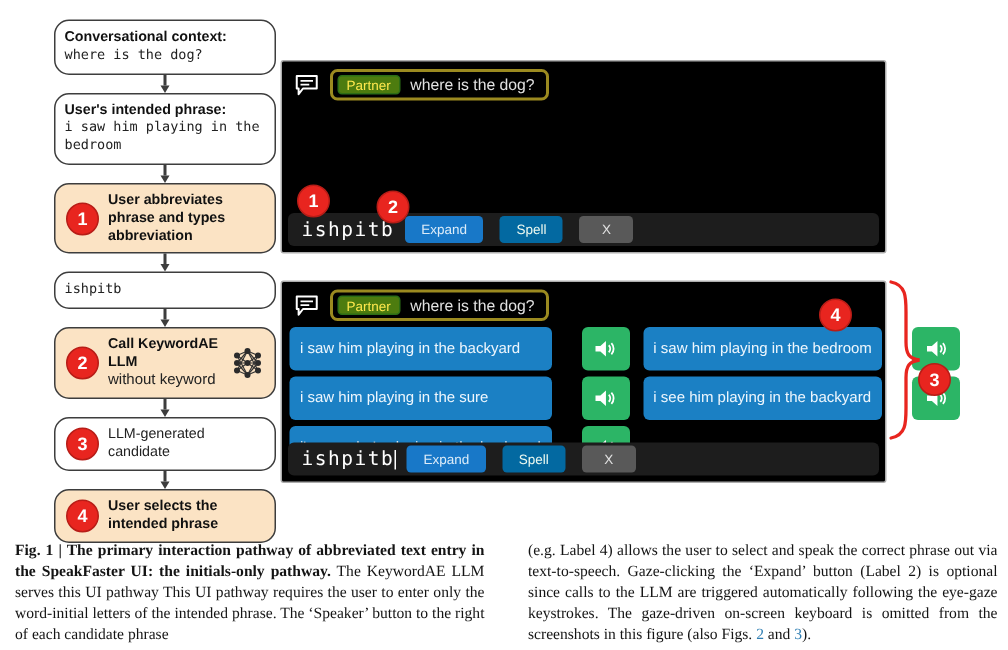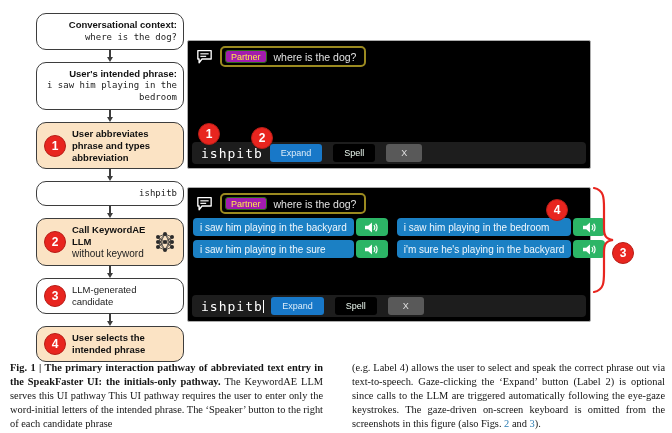--- a/index.html
+++ b/index.html
@@ -1,54 +1,54 @@
 <!DOCTYPE html>
 <html><head>
 <meta charset="utf-8">
 <style>
   * { margin:0; padding:0; box-sizing:border-box; }
   body { background:#fff; font-family:"Liberation Sans", sans-serif; }
   .figure { position:relative; width:672px; height:433px; background:#fff; overflow:hidden; }
 
   
   .flowchart { position:absolute; left:36px; top:13px; width:148px; display:flex; flex-direction:column; align-items:center; }
-  .fbox { width:100%; border:1.5px solid #3d3d3d; border-radius:10px; background:#fff; padding:5px 6px; text-align:right; }
+  .fbox { width:100%; border:1.5px solid #3d3d3d; border-radius:10px; background:#fff; padding:5px 6px; text-align:left; }
   .fbox.orange { background:#fbe3c4; }
   .fbox.row { display:flex; align-items:center; gap:6px; text-align:left; padding:5px 7px; }
   .ftitle { font-size:9.5px; font-weight:bold; color:#111; line-height:1.25; }
   .ftitle.normal { font-weight:normal; color:#222; }
   .fsub { font-size:10px; color:#222; line-height:1.25; }
   .fmono { font-family:"DejaVu Sans Mono", monospace; font-size:9px; color:#222; line-height:1.3; margin-top:1px; }
   .badge { flex:0 0 auto; width:22px; height:22px; border-radius:50%; background:#e8251f; border:1px solid #b71d17;
            color:#fff; font-size:12px; font-weight:bold; display:flex; align-items:center; justify-content:center; }
   .arrow { height:12px; display:flex; flex-direction:column; align-items:center; }
   .arrow .stem { width:1.5px; height:7px; background:#3d3d3d; }
   .arrow .head { width:0; height:0; border-left:3.5px solid transparent; border-right:3.5px solid transparent; border-top:5px solid #3d3d3d; }
   .nn-icon { flex:0 0 auto; margin-left:auto; }
 
   
   .shot { position:absolute; left:187px; width:404px; background:#000; border:1px solid #adadad; border-radius:2px; }
   .shot-top { top:40px; height:129px; }
   .shot-bottom { top:187px; height:135px; }
   .ctx-row { display:flex; align-items:center; gap:7px; padding:5px 8px 0 8px; }
   .ctx-box { display:flex; align-items:center; gap:7px; border:2px solid #9b8a20; border-radius:5px; padding:2px 8px 2px 3px; }
-  .partner-badge { background:#a21caf; border:1px solid #2c6e16; color:#ffe84d; font-size:9px; padding:0.5px 5px; border-radius:3px; white-space:nowrap; }
+  .partner-badge { background:#4d7c0f; border:1px solid #2c6e16; color:#ffe84d; font-size:9px; padding:0.5px 5px; border-radius:3px; white-space:nowrap; }
   .ctx-text { color:#e2e2e2; font-size:10.5px; white-space:nowrap; }
   .input-bar { position:absolute; left:4px; right:4px; bottom:4px; height:22px; background:#1d1d1d; border-radius:4px;
                display:flex; align-items:center; padding:0 9px; }
   .abbr { font-family:"DejaVu Sans Mono", monospace; font-size:13px; color:#fff; letter-spacing:1px; }
   .cursor { display:inline-block; width:1.5px; height:13px; background:#fff; vertical-align:-2px; }
   .btn { border:none; font-family:"Liberation Sans", sans-serif; font-size:9px; border-radius:3px; padding:4px 11px; cursor:pointer; }
   .btn.expand { background:#1878c8; color:#dcecf9; margin-left:7px; }
-  .btn.spell  { background:#000000; color:#ecf9f0; margin-left:11px; }
+  .btn.spell  { background:#0369a1; color:#ecf9f0; margin-left:11px; }
   .btn.xbtn   { background:#595959; color:#e0e0e0; margin-left:11px; padding:4px 15px; }
   .num-circle { position:absolute; width:22px; height:22px; border-radius:50%; background:#e8251f; border:1px solid #b71d17;
                 color:#fff; font-size:12px; font-weight:bold; display:flex; align-items:center; justify-content:center; z-index:5; }
   .cands { margin:4px 5px 0 5px; display:grid; grid-template-columns:1fr 1fr; column-gap:9px; row-gap:4px; }
-  .cand { display:flex; gap:2px; height:18px; }
+  .cand { display:flex; gap:20px; height:29px; }
   .cand-text { flex:1; background:#1b80c4; color:#eef6fd; font-size:10px; display:flex; align-items:center;
                padding:0 7px; border-radius:4px; white-space:nowrap; overflow:hidden; cursor:pointer; }
   .speaker { flex:0 0 32px; background:#2cb566; border:none; border-radius:4px; display:flex; align-items:center; justify-content:center; cursor:pointer; }
 
   
   .brace-svg { position:absolute; left:592px; top:186px; }
   .circle-3 { left:612px; top:242px; }
   .caption { position:absolute; left:10px; top:361px; width:655px; display:flex; gap:29px; }
   .cap-col { width:321px; font-family:"Liberation Serif", serif; font-size:10.4px; line-height:1.34; color:#141414; text-align:justify; }
   .cap-bold { font-weight:bold; }
@@ -216,20 +216,30 @@
         <div class="cand-text">i saw him playing in the sure</div>
         <button class="speaker">
           <svg width="15" height="13" viewBox="0 0 16 14">
               <polygon points="1,5 4.5,5 8.5,1.5 8.5,12.5 4.5,9 1,9" fill="#fff"></polygon>
               <path d="M10.5,4.5 a3.4,3.4 0 0 1 0,5" stroke="#fff" fill="none" stroke-width="1.3"></path>
               <path d="M12.4,3 a5.8,5.8 0 0 1 0,8" stroke="#fff" fill="none" stroke-width="1.3"></path>
             </svg>
         </button>
       </div>
       <div class="cand">
+        <div class="cand-text">i see him playing in the backyard</div>
+        <button class="speaker">
+          <svg width="15" height="13" viewBox="0 0 16 14">
+              <polygon points="1,5 4.5,5 8.5,1.5 8.5,12.5 4.5,9 1,9" fill="#fff"></polygon>
+              <path d="M10.5,4.5 a3.4,3.4 0 0 1 0,5" stroke="#fff" fill="none" stroke-width="1.3"></path>
+              <path d="M12.4,3 a5.8,5.8 0 0 1 0,8" stroke="#fff" fill="none" stroke-width="1.3"></path>
+            </svg>
+        </button>
+      </div>
+      <div class="cand">
         <div class="cand-text">i'm sure he's playing in the backyard</div>
         <button class="speaker">
           <svg width="15" height="13" viewBox="0 0 16 14">
               <polygon points="1,5 4.5,5 8.5,1.5 8.5,12.5 4.5,9 1,9" fill="#fff"></polygon>
               <path d="M10.5,4.5 a3.4,3.4 0 0 1 0,5" stroke="#fff" fill="none" stroke-width="1.3"></path>
               <path d="M12.4,3 a5.8,5.8 0 0 1 0,8" stroke="#fff" fill="none" stroke-width="1.3"></path>
             </svg>
         </button>
       </div>
     </div>

